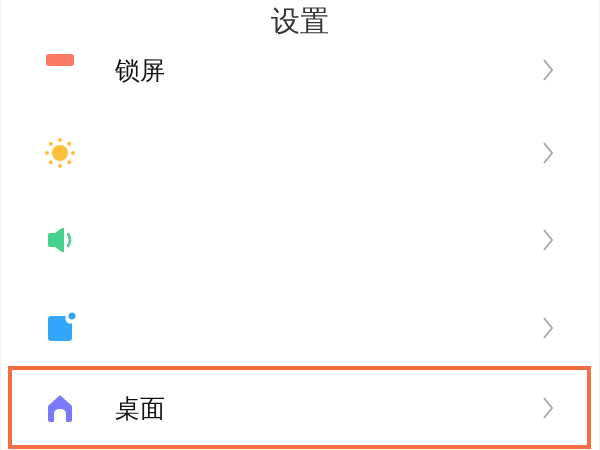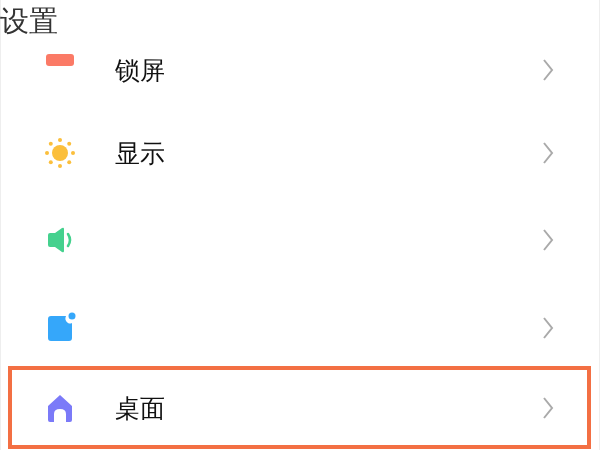--- a/index.html
+++ b/index.html
@@ -1,19 +1,19 @@
 <!DOCTYPE html>
 <html><head>
 <meta charset="utf-8">
 <style>
   html, body { margin:0; padding:0; }
   body { width:600px; height:450px; background:#ffffff; position:relative; overflow:hidden;
          font-family:"DejaVu Sans","Liberation Sans",sans-serif; }
   .edge { position:absolute; top:0; bottom:0; width:1px; background:#eeeeee; }
-  .title { position:absolute; left:0; right:0; top:2px; font-size:29px; color:#333333; }
+  .title { position:absolute; left:0; right:0; top:2px; text-align:center; font-size:29px; color:#333333; }
   .row { position:absolute; left:0; width:520px; height:60px; }
   .row .icon { position:absolute; left:44px; top:50%; transform:translateY(-50%); width:32px; height:32px; }
   .row .label { position:absolute; left:115px; top:50%; transform:translateY(-50%); font-size:25px; color:#111111; white-space:nowrap; }
   .row .chev { position:absolute; left:538px; top:50%; transform:translateY(-50%); width:20px; height:28px; }
   .highlight { position:absolute; left:8px; top:366px; width:575px; height:75px; border:4px solid #f36f43; }
 </style>
 </head>
 <body>
 
 <div class="edge" style="left:0"></div>
@@ -38,21 +38,20 @@
       <circle cx="16" cy="3" r="2"></circle>
         <circle cx="16" cy="29" r="2"></circle>
       <circle cx="3" cy="16" r="2"></circle>
         <circle cx="29" cy="16" r="2"></circle>
       <circle cx="6.8" cy="6.8" r="2"></circle>
         <circle cx="25.2" cy="25.2" r="2"></circle>
       <circle cx="25.2" cy="6.8" r="2"></circle>
         <circle cx="6.8" cy="25.2" r="2"></circle>
     </g>
   </svg>
-  <span class="label">显示</span>
   <svg class="chev" viewBox="0 0 20 28">
     <path d="M6 4 L14 14 L6 24" fill="none" stroke="#aaaaaa" stroke-width="2"></path>
   </svg>
 </div>
 
 <div class="row" style="top:210px;">
   <svg class="icon" viewBox="0 0 32 32">
     <path d="M4 11 Q4 9 6 9 L11 9 L18 4 Q20 3 20 5 L20 27 Q20 29 18 28 L11 23 L6 23 Q4 23 4 21 Z" fill="#45d18e"></path>
     <path d="M24 10 Q28 16 24 22" fill="none" stroke="#45d18e" stroke-width="2.6" stroke-linecap="round"></path>
   </svg>

